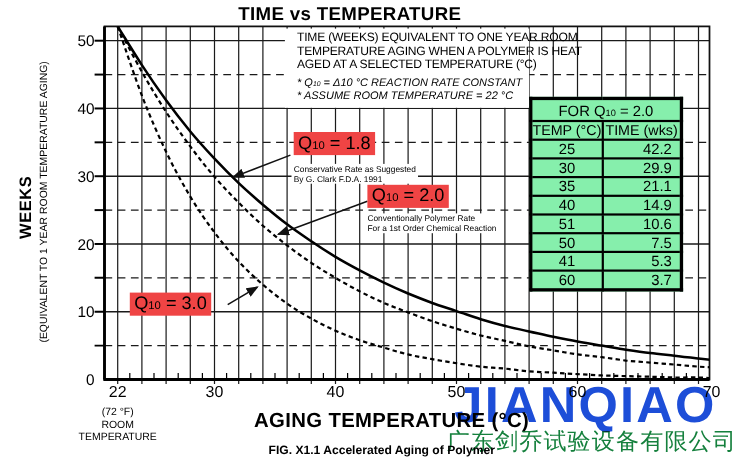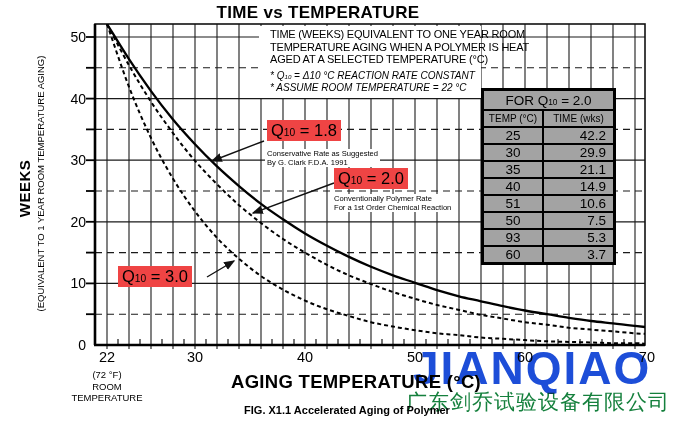--- a/index.html
+++ b/index.html
@@ -21,26 +21,26 @@
   .desc-note{font-size:10px;line-height:12.5px;font-style:italic;white-space:nowrap;}
   .desc-note.first{margin-top:4px;}
   sub{font-size:62%;vertical-align:-18%;line-height:0;}
   .qlabel{
     z-index:2;font-size:16.5px;background:#ef4444;padding:1px 4px;white-space:nowrap;
   }
   .qnote{
     z-index:2;font-size:7.6px;line-height:9px;background:#fff;padding:0 2px;white-space:nowrap;
   }
   .qtable{
-    left:481px;top:88px;z-index:2;border-collapse:collapse;background:#a3a3a3;
+    left:481px;top:88px;z-index:2;border-collapse:collapse;background:#86efac;
     border:3px solid #000;table-layout:fixed;
   }
   .qtable th,.qtable td{border:2px solid #000;padding:0;white-space:nowrap;}
   .qtable .t-title{font-size:13.5px;font-weight:normal;height:18px;text-align:center;}
-  .qtable .c-head{font-size:10px;font-weight:normal;height:15px;text-align:center;margin-top:48px;}
+  .qtable .c-head{font-size:13px;font-weight:normal;height:15px;text-align:center;margin-top:48px;}
   .qtable td{font-size:13.5px;height:14px;}
   .qtable .c1{width:58px;text-align:center;}
   .qtable .c2{width:62px;}
   .qtable td.c2{text-align:right;padding-right:7px;}
   .tick{z-index:2;font-size:14px;line-height:16px;}
   .vlabel{z-index:2;transform:rotate(-90deg);white-space:nowrap;text-align:center;}
   .weeks{left:-26px;top:180px;width:100px;font-size:15px;font-weight:bold;letter-spacing:.5px;}
   .weeks-sub{left:-110px;top:178px;width:300px;font-size:9.5px;}
   .room-note{left:67px;top:369px;width:80px;text-align:center;z-index:2;
     font-size:9.5px;line-height:11.5px;white-space:nowrap;}
@@ -204,21 +204,21 @@
         </tr>
       <tr>
           <td class="c1">51</td>
           <td class="c2">10.6</td>
         </tr>
       <tr>
           <td class="c1">50</td>
           <td class="c2">7.5</td>
         </tr>
       <tr>
-          <td class="c1">93</td>
+          <td class="c1">41</td>
           <td class="c2">5.3</td>
         </tr>
       <tr>
           <td class="c1">60</td>
           <td class="c2">3.7</td>
         </tr>
     </tbody>
   </table>
 
   <div class="abs vlabel weeks">WEEKS</div>

